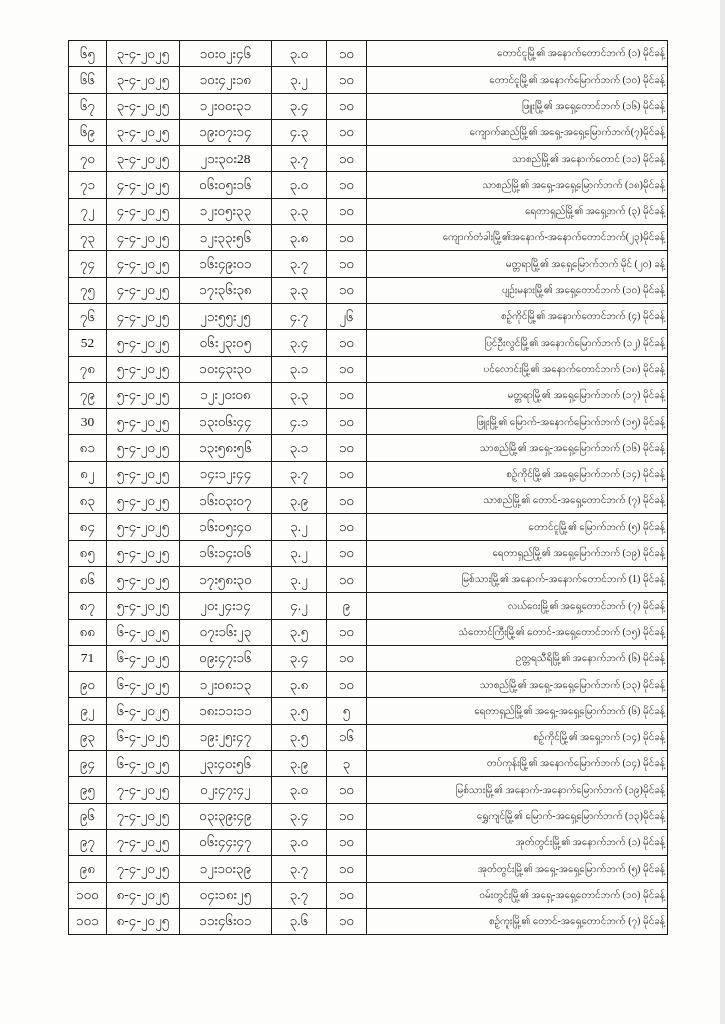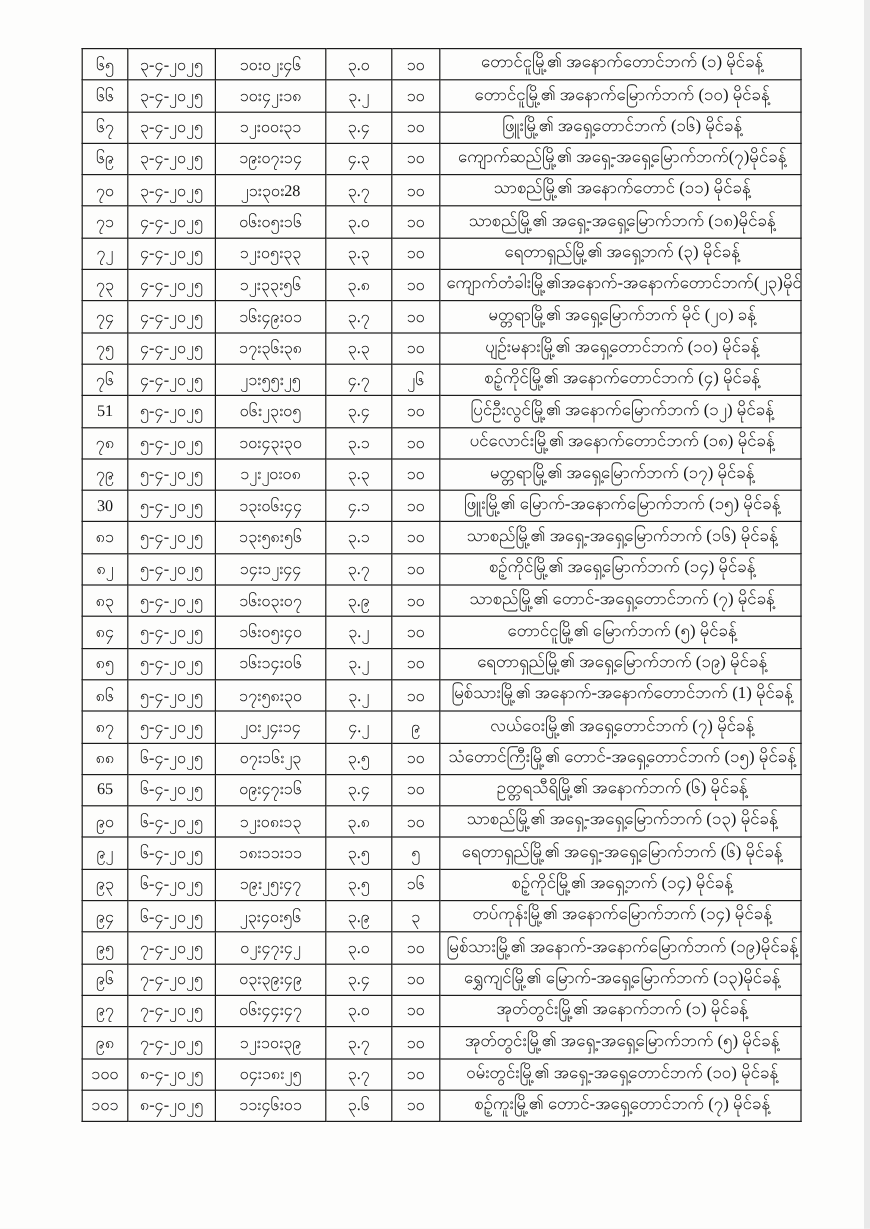--- a/index.html
+++ b/index.html
@@ -27,23 +27,23 @@
     padding:0 2px;
     font-size:13.5px;
     line-height:1.05;
     color:#141414;
     text-align:center;
     vertical-align:middle;
     white-space:nowrap;
     overflow:hidden;
   }
   table.eq td.loc{
-    text-align:center;
+    text-align:right;
     padding-left:5px;
-    font-size:14px;
+    font-size:10px;
   }
 </style>
 </head>
 <body>
 
 <div class="page">
   <table class="eq">
     <colgroup>
       <col style="width:38px">
       <col style="width:73px">
@@ -135,21 +135,21 @@
         </tr>
         <tr>
           <td>၇၆</td>
           <td>၄-၄-၂၀၂၅</td>
           <td>၂၁း၅၅း၂၅</td>
           <td>၄.၇</td>
           <td>၂၆</td>
           <td class="loc">စဉ့်ကိုင်မြို့၏ အနောက်တောင်ဘက် (၄) မိုင်ခန့်</td>
         </tr>
         <tr>
-          <td>51</td>
+          <td>52</td>
           <td>၅-၄-၂၀၂၅</td>
           <td>၀၆း၂၃း၀၅</td>
           <td>၃.၄</td>
           <td>၁၀</td>
           <td class="loc">ပြင်ဦးလွင်မြို့၏ အနောက်မြောက်ဘက် (၁၂) မိုင်ခန့်</td>
         </tr>
         <tr>
           <td>၇၈</td>
           <td>၅-၄-၂၀၂၅</td>
           <td>၁၀း၄၃း၃၀</td>
@@ -231,21 +231,21 @@
         </tr>
         <tr>
           <td>၈၈</td>
           <td>၆-၄-၂၀၂၅</td>
           <td>၀၇း၁၆း၂၃</td>
           <td>၃.၅</td>
           <td>၁၀</td>
           <td class="loc">သံတောင်ကြီးမြို့၏ တောင်-အရှေ့တောင်ဘက် (၁၅) မိုင်ခန့်</td>
         </tr>
         <tr>
-          <td>65</td>
+          <td>71</td>
           <td>၆-၄-၂၀၂၅</td>
           <td>၀၉း၄၇း၁၆</td>
           <td>၃.၄</td>
           <td>၁၀</td>
           <td class="loc">ဥတ္တရသီရိမြို့၏ အနောက်ဘက် (၆) မိုင်ခန့်</td>
         </tr>
         <tr>
           <td>၉၀</td>
           <td>၆-၄-၂၀၂၅</td>
           <td>၁၂း၀၈း၁၃</td>

